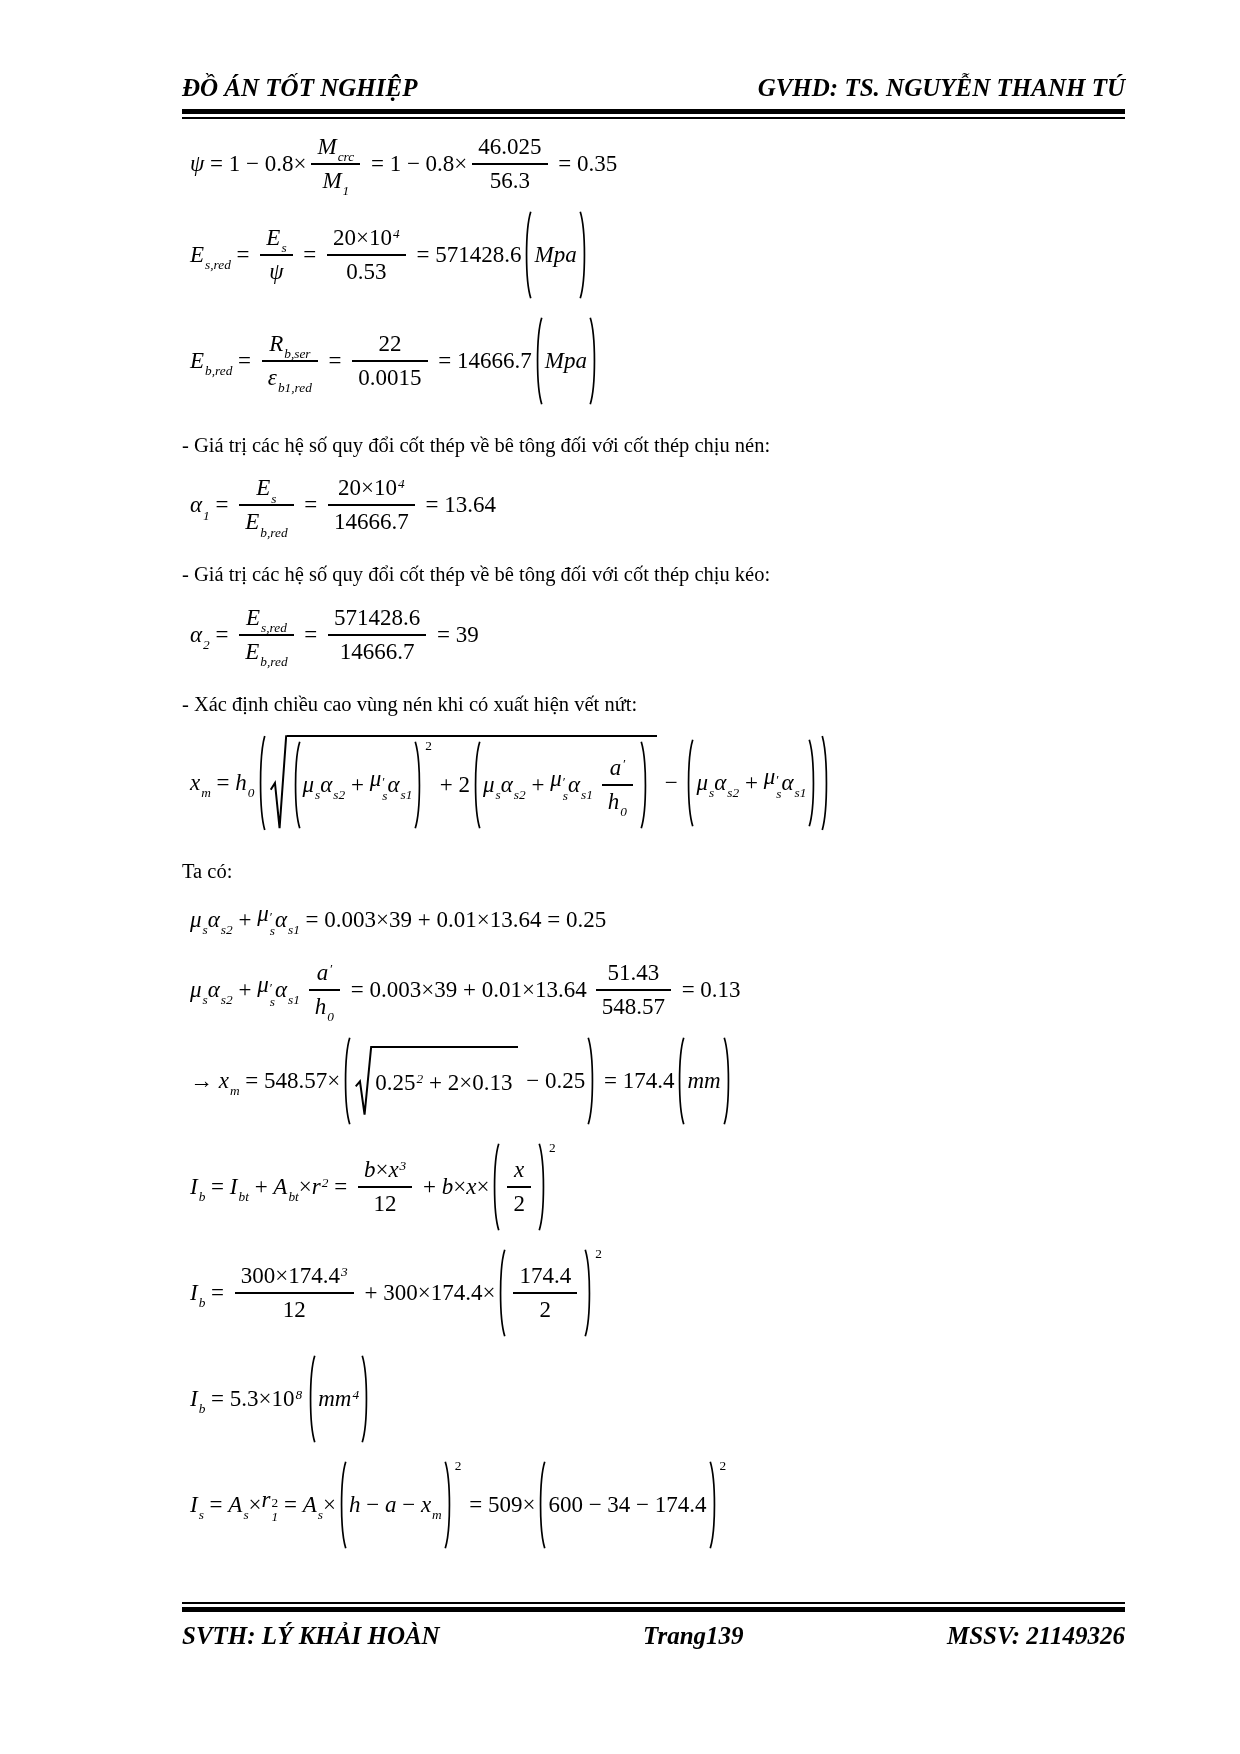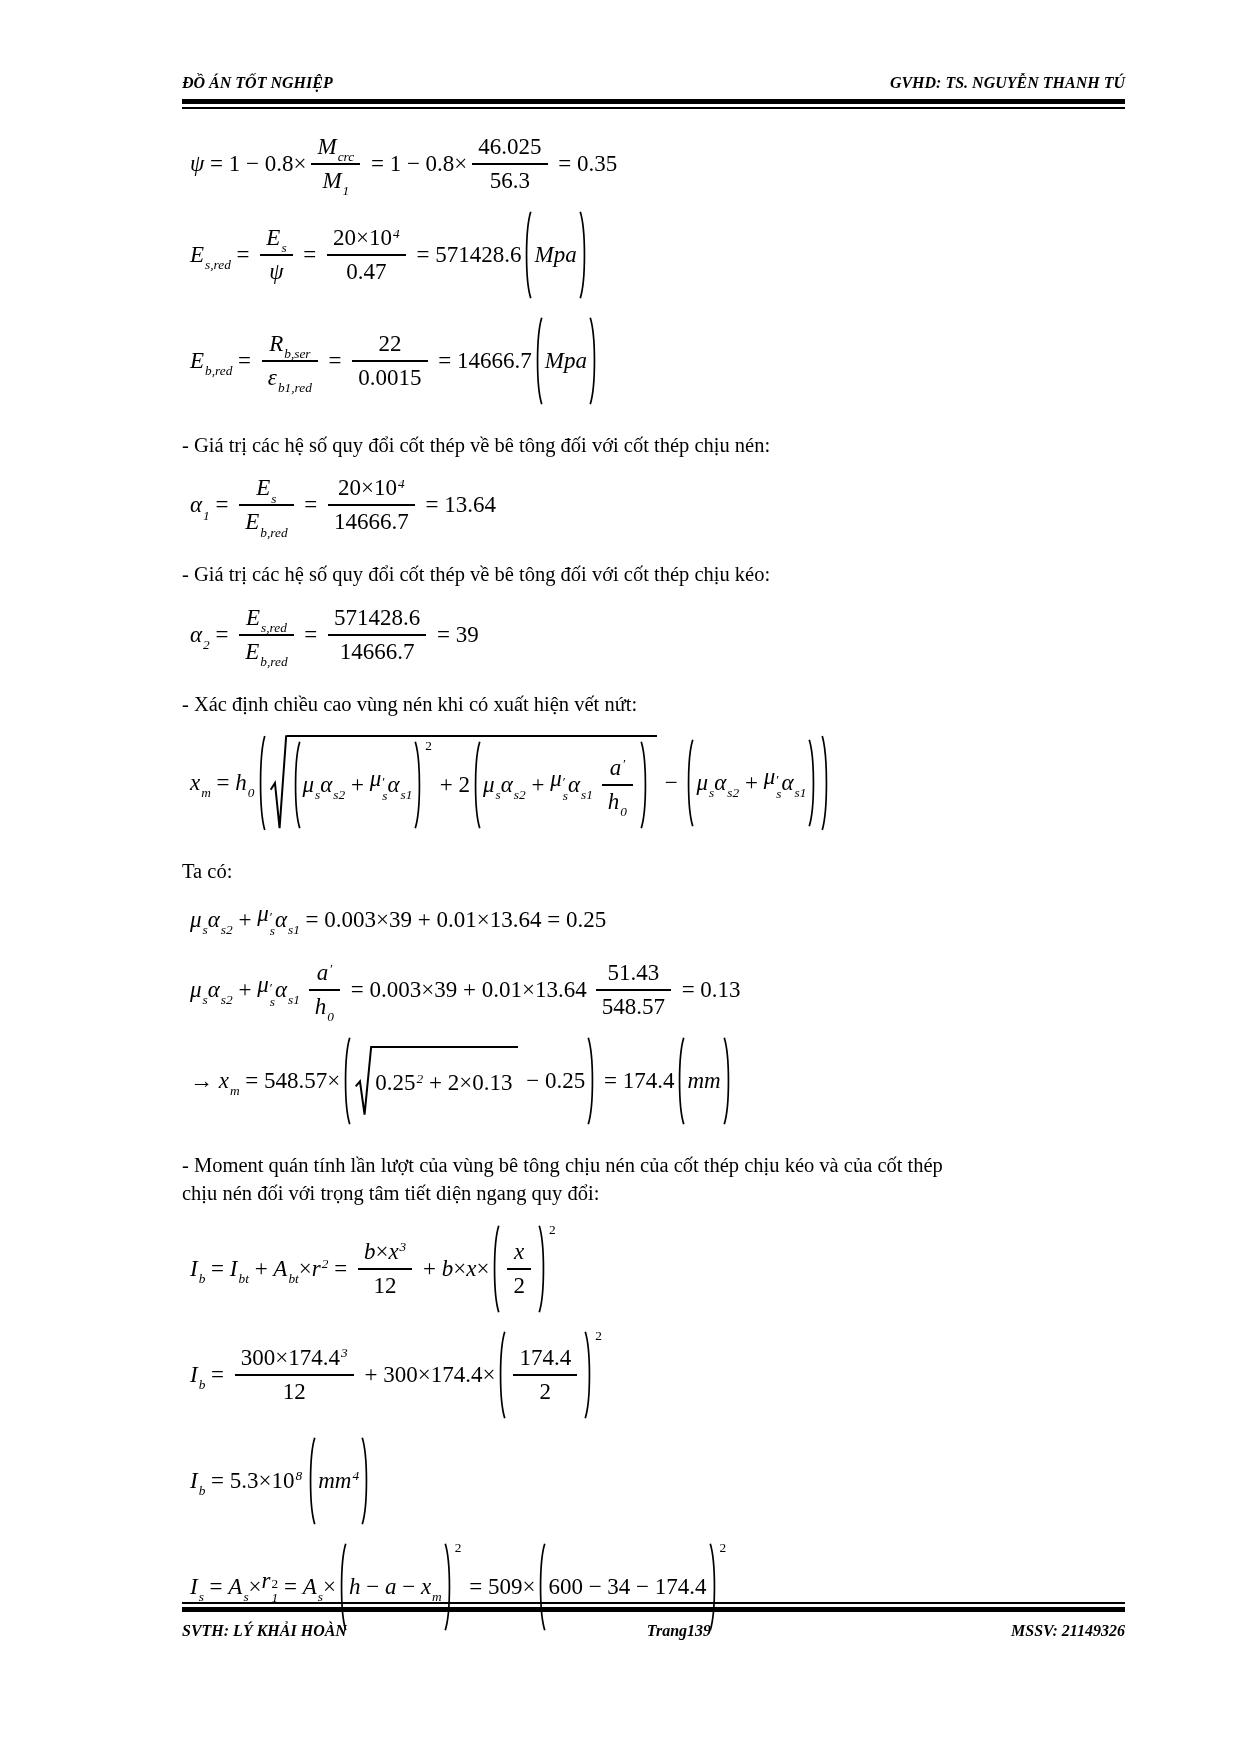--- a/index.html
+++ b/index.html
@@ -6,21 +6,21 @@
   body {
     width:1240px; height:1754px; position:relative;
     background:#ffffff; color:#000;
     font-family:"Liberation Serif", serif;
     overflow:hidden;
   }
 
   
   .page-header { position:absolute; top:74px; left:182px; width:943px; }
   .hf-row { display:flex; justify-content:space-between; align-items:baseline;
-            font-weight:bold; font-style:italic; font-size:16px; }
+            font-weight:bold; font-style:italic; font-size:25px; }
   .rule-thick { height:5px; background:#000; }
   .rule-thin  { height:2px; background:#000; }
   .page-header .rule-thick { margin-top:7px; }
   .page-header .rule-thin  { margin-top:3px; }
 
   .page-footer { position:absolute; top:1602px; left:182px; width:943px; }
   .page-footer .rule-thick { margin-top:3px; }
   .page-footer .hf-row { margin-top:10px; }
 
   
@@ -78,21 +78,21 @@
         <span class="frac"><span class="fr-num"><span class="grp"><span class="mi">M</span><span class="ssub">crc</span></span></span><span class="fr-bar"></span><span class="fr-den"><span class="grp"><span class="mi">M</span><span class="ssub">1</span></span></span></span>
         <span class="mn"> = 1 − 0.8×</span>
         <span class="frac"><span class="fr-num"><span class="mn">46.025</span></span><span class="fr-bar"></span><span class="fr-den"><span class="mn">56.3</span></span></span>
         <span class="mn"> = 0.35</span>
       </span></div>
     <div class="blk blk-math"><span class="meq">
         <span class="grp"><span class="mi">E</span><span class="ssub">s,red</span></span>
         <span class="mn"> = </span>
         <span class="frac"><span class="fr-num"><span class="grp"><span class="mi">E</span><span class="ssub">s</span></span></span><span class="fr-bar"></span><span class="fr-den"><span class="mi">ψ</span></span></span>
         <span class="mn"> = </span>
-        <span class="frac"><span class="fr-num"><span class="grp"><span class="mn">20×10</span><span class="ssup">4</span></span></span><span class="fr-bar"></span><span class="fr-den"><span class="mn">0.47</span></span></span>
+        <span class="frac"><span class="fr-num"><span class="grp"><span class="mn">20×10</span><span class="ssup">4</span></span></span><span class="fr-bar"></span><span class="fr-den"><span class="mn">0.53</span></span></span>
         <span class="mn"> = 571428.6</span>
         <span class="prn"><span class="prn-o"><svg viewBox="0 0 10 100" preserveAspectRatio="none">
               <path d="M8.6 2 C2.4 22 2.4 78 8.6 98" fill="none" stroke="#000" stroke-width="1.7" vector-effect="non-scaling-stroke"></path>
             </svg></span><span class="prn-body"><span class="mi">Mpa</span></span><span class="prn-c"><svg viewBox="0 0 10 100" preserveAspectRatio="none">
               <path d="M1.4 2 C7.6 22 7.6 78 1.4 98" fill="none" stroke="#000" stroke-width="1.7" vector-effect="non-scaling-stroke"></path>
             </svg></span></span>
       </span></div>
     <div class="blk blk-math"><span class="meq">
         <span class="grp"><span class="mi">E</span><span class="ssub">b,red</span></span>
         <span class="mn"> = </span>
@@ -190,24 +190,20 @@
                 </svg></span><span class="sqrt-body"><span class="grp"><span class="mn">0.25</span><span class="ssup">2</span></span><span class="mn"> + 2×0.13</span></span></span><span class="mn"> − 0.25</span></span><span class="prn-c"><svg viewBox="0 0 10 100" preserveAspectRatio="none">
               <path d="M1.4 2 C7.6 22 7.6 78 1.4 98" fill="none" stroke="#000" stroke-width="1.7" vector-effect="non-scaling-stroke"></path>
             </svg></span></span>
         <span class="mn"> = 174.4</span>
         <span class="prn"><span class="prn-o"><svg viewBox="0 0 10 100" preserveAspectRatio="none">
               <path d="M8.6 2 C2.4 22 2.4 78 8.6 98" fill="none" stroke="#000" stroke-width="1.7" vector-effect="non-scaling-stroke"></path>
             </svg></span><span class="prn-body"><span class="mi">mm</span></span><span class="prn-c"><svg viewBox="0 0 10 100" preserveAspectRatio="none">
               <path d="M1.4 2 C7.6 22 7.6 78 1.4 98" fill="none" stroke="#000" stroke-width="1.7" vector-effect="non-scaling-stroke"></path>
             </svg></span></span>
       </span></div>
-    <div class="blk blk-text">
-      <div class="tline">- Moment quán tính lần lượt của vùng bê tông chịu nén của cốt thép chịu kéo và của cốt thép</div>
-      <div class="tline">chịu nén đối với trọng tâm tiết diện ngang quy đổi:</div>
-    </div>
     <div class="blk blk-math"><span class="meq">
         <span class="grp"><span class="mi">I</span><span class="ssub">b</span></span>
         <span class="mn"> = </span>
         <span class="grp"><span class="mi">I</span><span class="ssub">bt</span></span>
         <span class="mn"> + </span>
         <span class="grp"><span class="mi">A</span><span class="ssub">bt</span></span>
         <span class="mn">×</span>
         <span class="grp"><span class="mi">r</span><span class="ssup">2</span></span>
         <span class="mn"> = </span>
         <span class="frac"><span class="fr-num"><span class="mi">b</span><span class="mn">×</span><span class="grp"><span class="mi">x</span><span class="ssup">3</span></span></span><span class="fr-bar"></span><span class="fr-den"><span class="mn">12</span></span></span>

